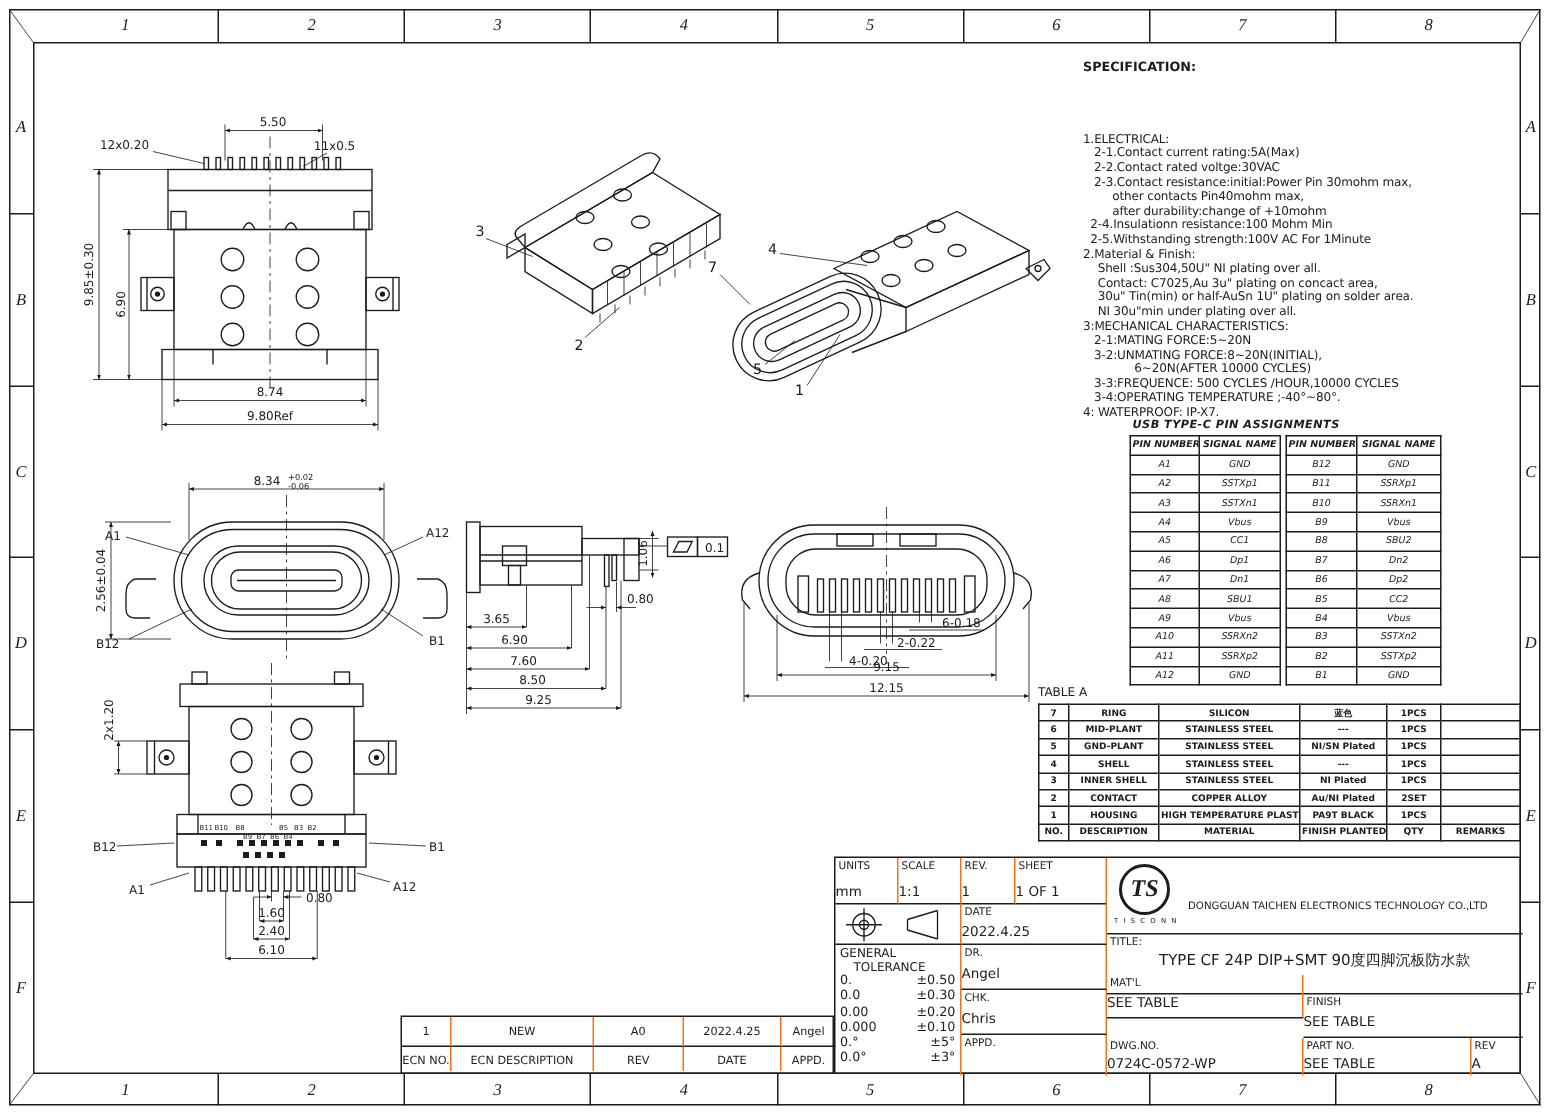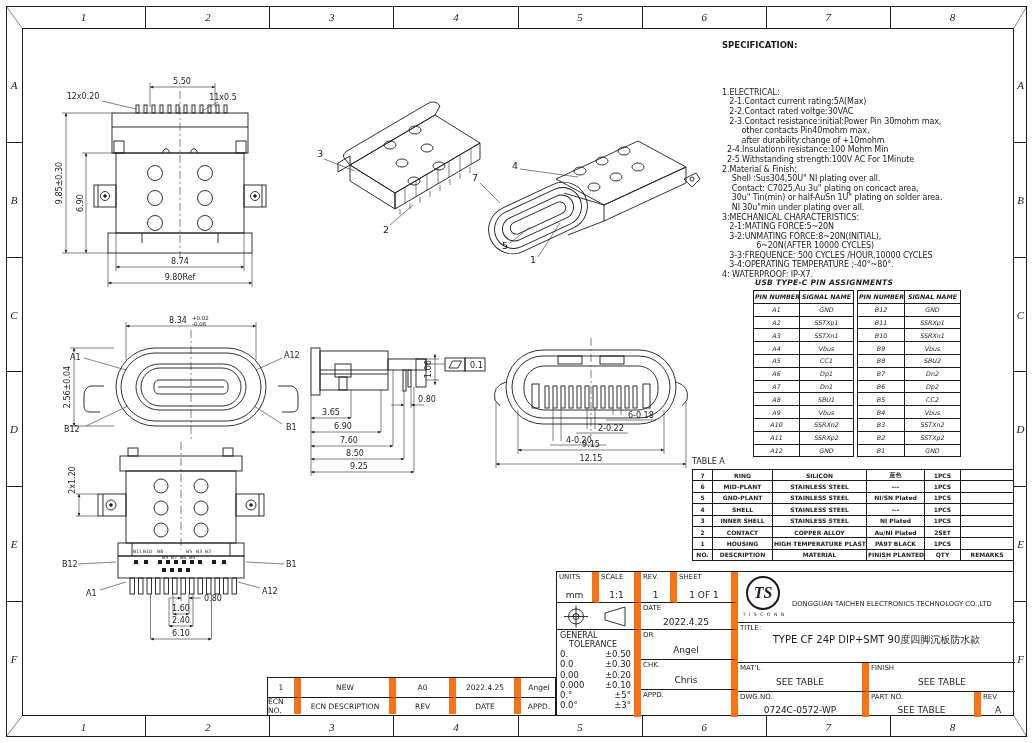--- a/index.html
+++ b/index.html
@@ -24,23 +24,23 @@
   .co{font-family:"DejaVu Sans",sans-serif;font-size:9.5px;fill:#1c1c1c}
   .spec{white-space:pre;font-size:8px;line-height:9.6px;letter-spacing:-0.1px}
   .spec-title{font-size:8.5px;font-weight:bold;margin-bottom:9px}
   .ptitle{font:italic bold 7.5px "DejaVu Sans",sans-serif;letter-spacing:0.3px}
   table{border-collapse:collapse;table-layout:fixed}
   .tbl td,.tbl th{border:1px solid #1c1c1c;padding:0 1px;white-space:nowrap;overflow:hidden;text-align:center}
   .pintbl td,.pintbl th{font:italic 6.3px "DejaVu Sans",sans-serif;height:11.8px}
   .pintbl th{font-weight:bold}
   .ta td,.ta th{font:bold 6px "DejaVu Sans",sans-serif;height:10.4px}
   .tb-cell{position:absolute;box-sizing:border-box}
-  .br{border-right:7px solid #f97316}.bb{border-bottom:1px solid #1c1c1c}
+  .br{border-right:1px solid #f97316}.bb{border-bottom:1px solid #1c1c1c}
   .tb-label{position:absolute;top:1px;left:2px;font-size:7px}
-  .tb-value{position:absolute;left:0;right:0;bottom:2px;text-align:center;font-size:9px}
+  .tb-value{position:absolute;left:0;right:0;bottom:2px;text-align:left;font-size:9px}
   .tb-value.mid{bottom:4px}
   .tol-row{display:flex;justify-content:space-between;font-size:8.5px;line-height:10.3px;padding:0 3px}
   .ecn-cell{position:absolute;box-sizing:border-box;display:flex;align-items:center;justify-content:center;font-size:7.5px}
   .cn{font-family:"DejaVu Sans",sans-serif}
 </style>
 </head>
 <body>
 
 <div id="sheet">
 
@@ -770,21 +770,21 @@
       <div class="abs" style="left:8px;top:4px;width:34px;height:34px;border:2px solid #1c1c1c;border-radius:50%;display:flex;align-items:center;justify-content:center">
         <span style="font:italic bold 16px 'Liberation Serif',serif">TS</span>
       </div>
       <div class="abs" style="left:2px;top:40px;width:48px;text-align:center;font-size:4.6px;letter-spacing:1px">T I S C O N N</div>
       <div class="abs" style="left:54px;top:28px;width:244px;font-size:6.8px;font-weight:normal;white-space:nowrap">DONGGUAN TAICHEN ELECTRONICS TECHNOLOGY CO.,LTD</div>
     </div>
     <div class="tb-cell bb" style="left:181px;top:51px;width:277px;height:40px">
       <span class="tb-label">TITLE:</span>
       <div class="abs cn" style="left:0;right:0;top:10px;text-align:center;font-size:10px">TYPE CF 24P DIP+SMT 90度四脚沉板防水款</div>
     </div>
-    <div class="tb-cell br bb" style="left:181px;top:91px;width:131px;height:29px">
+    <div class="tb-cell br bb" style="left:181px;top:78px;width:131px;height:29px">
       <span class="tb-label">MAT'L</span>
       <span class="tb-value mid">SEE TABLE</span>
     </div>
     <div class="tb-cell bb" style="left:312px;top:91px;width:146px;height:29px">
       <span class="tb-label">FINISH</span>
       <span class="tb-value mid">SEE TABLE</span>
     </div>
     <div class="tb-cell br" style="left:181px;top:120px;width:131px;height:25px">
       <span class="tb-label">DWG.NO.</span>
       <span class="tb-value">0724C-0572-WP</span>

